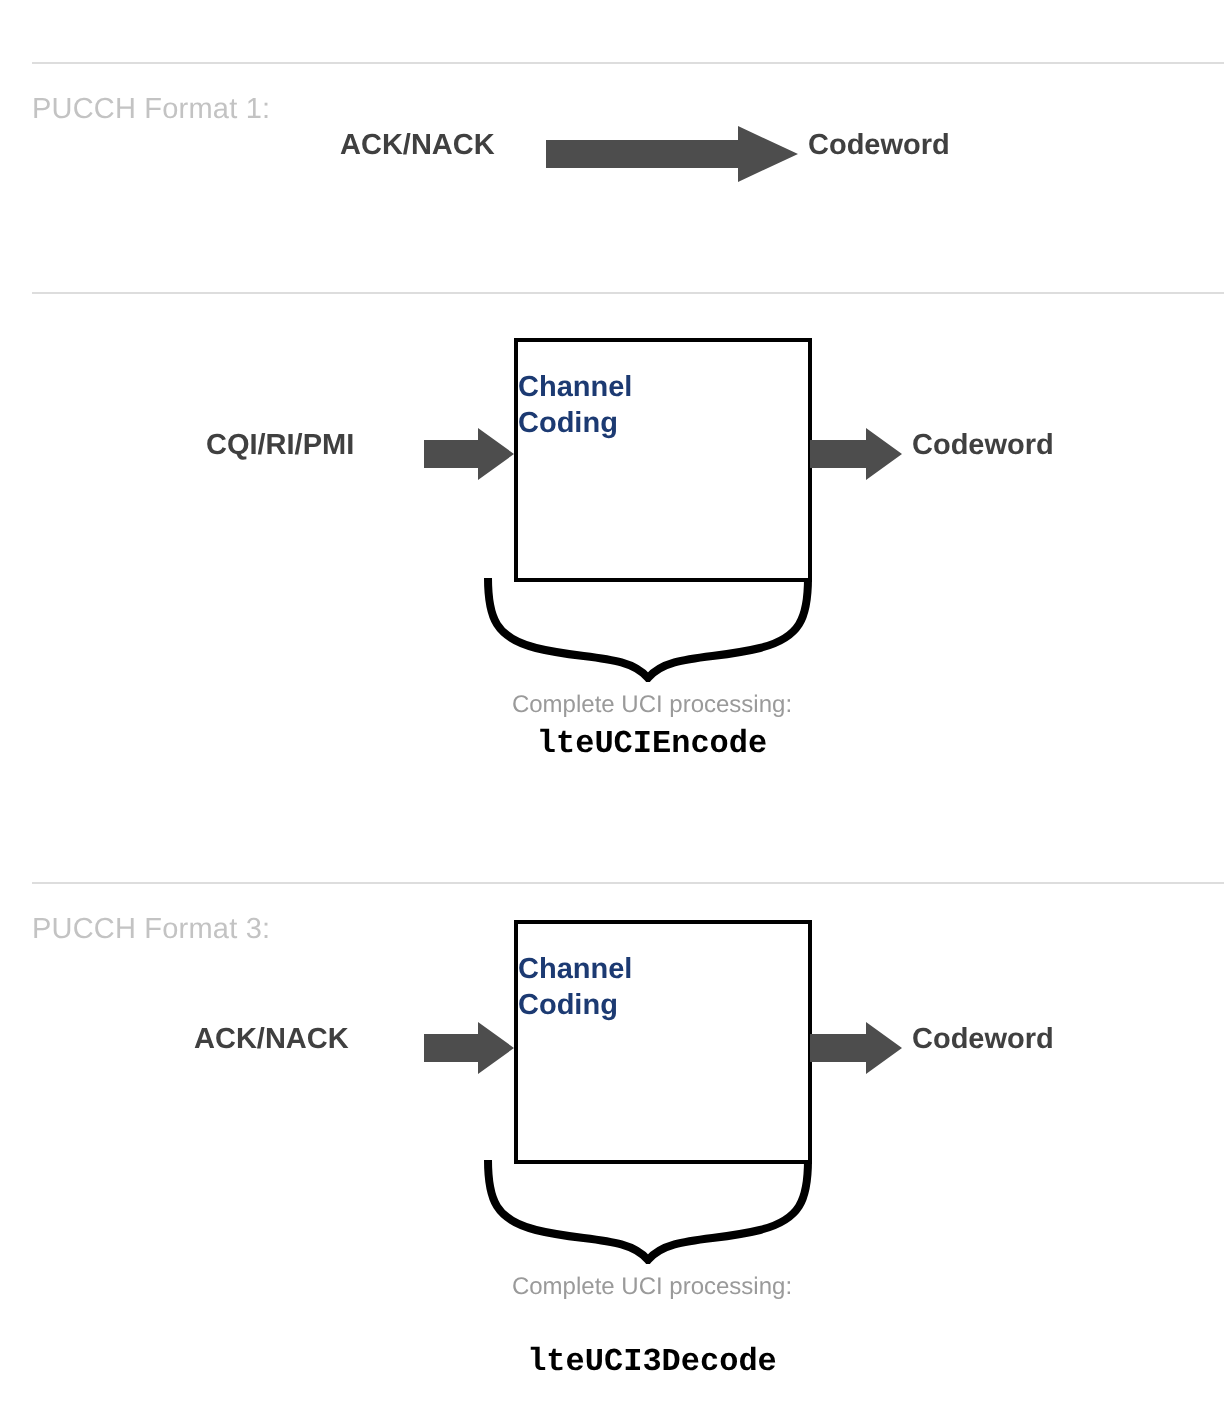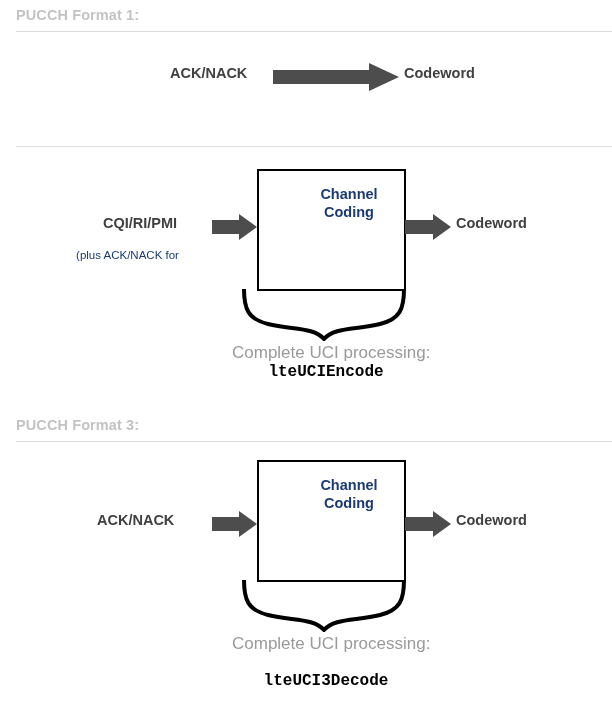--- a/index.html
+++ b/index.html
@@ -17,25 +17,26 @@
 
   
   .section-header {
     position: absolute;
     left: 16px;
     width: 596px;
     height: 26px;
   }
   .section-header .title {
     font-size: 14.5px;
-    font-weight: 700;
+    font-weight: 400;
     color: #c3c3c3;
     letter-spacing: 0.1px;
     line-height: 18px;
     white-space: nowrap;
+    margin-top: 40px;
   }
   .section-header .rule {
     position: absolute;
     left: 0;
     right: 0;
     bottom: 0;
     height: 1px;
     background: #dddddd;
   }
 
@@ -77,42 +78,40 @@
     position: absolute;
     background: #ffffff;
     border: 2px solid #000000;
     box-sizing: border-box;
   }
   .block .block-label {
     position: absolute;
     left: 0;
     right: 0;
     top: 14px;
-    text-align: center;
     color: #1c3a72;
     font-weight: bold;
     font-size: 14.5px;
     line-height: 18px;
     white-space: pre-line;
-    margin-left: 35px;
   }
 
   
   .arrow { position: absolute; }
   .arrow svg { display: block; }
 
   
   .brace { position: absolute; }
   .brace svg { display: block; }
 
   .caption-title {
     position: absolute;
     text-align: center;
     color: #9a9a9a;
-    font-size: 17px;
+    font-size: 12px;
     font-weight: 400;
     line-height: 15px;
     white-space: nowrap;
   }
   .caption-fn {
     position: absolute;
     text-align: center;
     color: #000000;
     font-family: "Liberation Mono", "DejaVu Sans Mono", monospace;
     font-size: 16px;
@@ -143,21 +142,20 @@
 </div>
 
 <div class="section-header" id="hdr2">
   <div class="rule"></div>
 </div>
 
 <div class="diagram" id="diagram-2">
 
   <div class="label" style="left:103px; top:60px;">CQI/RI/PMI</div>
 
-  <div class="sublabel" style="left:40px; top:92px; width:175px;">(plus ACK/NACK for</div>
 
   <div class="arrow" style="left:212px; top:59px;">
     <svg width="45" height="26" viewBox="0 0 45 26">
       <path d="M0,6 L27,6 L27,0 L45,13 L27,26 L27,20 L0,20 Z" fill="#4d4d4d"></path>
     </svg>
   </div>
 
   <div class="block" style="left:257px; top:14px; width:149px; height:122px;">
     <div class="block-label">Channel
 Coding</div>

